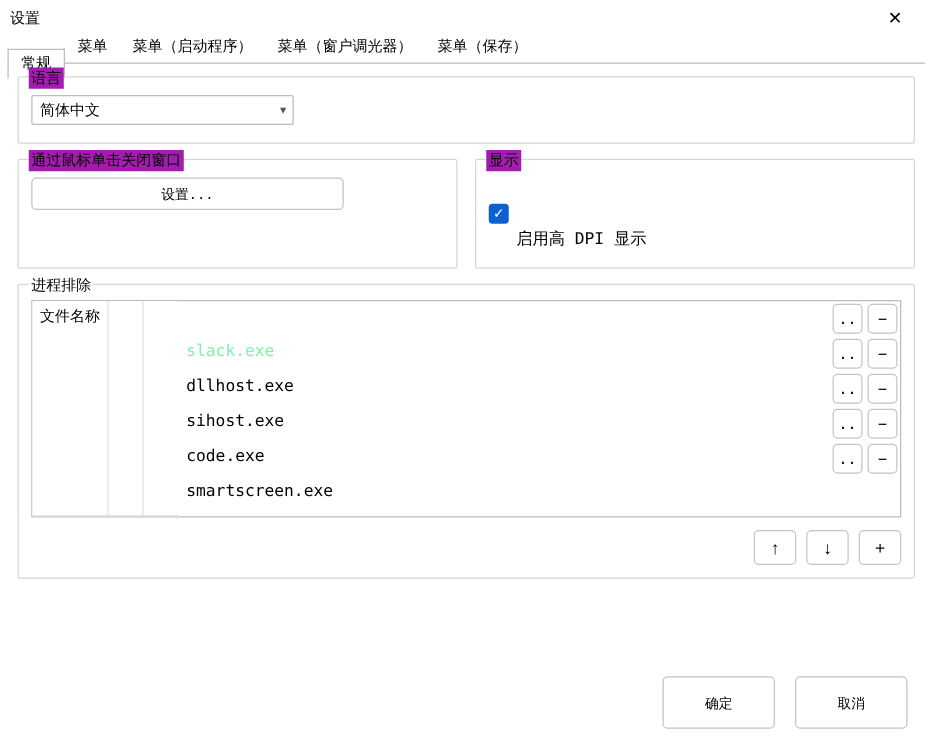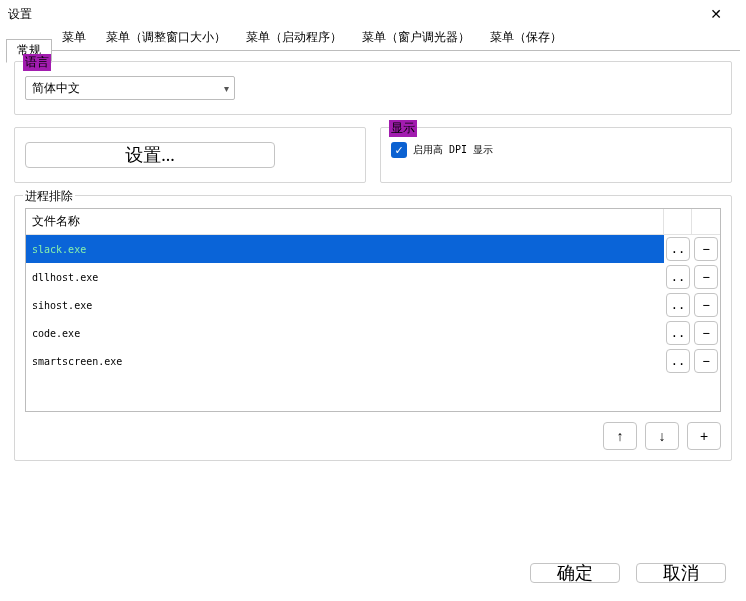--- a/index.html
+++ b/index.html
@@ -91,53 +91,53 @@
   position: absolute;
   right: 6px; top: 50%; transform: translateY(-50%);
   font-size: 10px; color: #555;
 }
 .btn {
   height: 26px;
   border: 1px solid #c4c4c4;
   border-radius: 4px;
   background: #fff;
   padding: 0 16px;
-  font-size: 18px;
+  font-size: 11px;
   cursor: pointer;
   display: inline-flex;
   align-items: center;
   justify-content: center;
-  font-family: Liberation Serif, serif;
+  font-family: Liberation Mono, monospace;
 }
 .btn-wide { width: 250px; }
 .chk {
   display: flex; align-items: center; gap: 6px;
 }
 .chkbox {
   width: 16px; height: 16px;
   border-radius: 3px;
   background: #0b61d1;
   display: flex; align-items: center; justify-content: center;
   color: #fff; font-size: 11px; line-height: 1;
   cursor: pointer;
 }
-.mono { font-family: "Consolas", "Menlo", monospace; font-size: 10px; }
+.mono { font-family: "Consolas", "Menlo", monospace; font-size: 13px; margin-top: 40px; }
 .exclude-group {
   border: 1px solid #d6d6d6;
   border-radius: 2px;
   position: relative;
   padding: 12px 10px 10px 10px;
 }
 .exclude-group .legend {
   position: absolute; top:-8px; left:8px; background:#fff; padding:0 2px;
 }
 .table-outer {
   border: 1px solid #bcbcbc;
-  height: 204px;
-  display: flex; flex-direction: column;
+  height: 174px;
+  display: flex; 
 }
 .table-header {
   display: flex;
   border-bottom: 1px solid #e2e2e2;
   background: #fff;
 }
 .th {
   padding: 4px 6px;
   font-size: 12px;
   border-right: 1px solid #e2e2e2;
@@ -182,56 +182,56 @@
   cursor: pointer;
   font-size: 14px;
 }
 .footer {
   position: absolute;
   right: 20px;
   bottom: 18px;
   display: flex;
   gap: 16px;
 }
-.footer .btn { width: 90px; height: 20px; }
+.footer .btn { width: 90px; height: 42px; }
 </style>
 </head>
 <body>
 
 <div class="titlebar">
   <span class="title">设置</span>
   <div class="close-btn">
     <span>✕</span>
   </div>
 </div>
 
 <div class="tabs" id="tabs">
     <div class="tab active">常规</div>
     <div class="tab">菜单</div>
-    <div class="tab">菜单（调整窗口大小）</div>
     <div class="tab">菜单（启动程序）</div>
     <div class="tab">菜单（窗户调光器）</div>
     <div class="tab">菜单（保存）</div>
   </div>
 <div class="tab-underline"></div>
 
 <div class="content">
 
   <div class="fieldset">
     <span class="legend">语言</span>
     <div class="selectwrap">
       <div class="selectbox">
         <span>简体中文</span>
         <span class="chev">▾</span>
       </div>
     </div>
   </div>
 
   <div class="row2">
     <div class="fieldset">
+      <span class="legend">通过鼠标单击关闭窗口</span>
       <button class="btn btn-wide">设置...</button>
     </div>
     <div class="fieldset">
       <span class="legend">显示</span>
       <div class="chk">
         <div class="chkbox">✓</div>
         <span class="mono">启用高 DPI 显示</span>
       </div>
     </div>
   </div>

